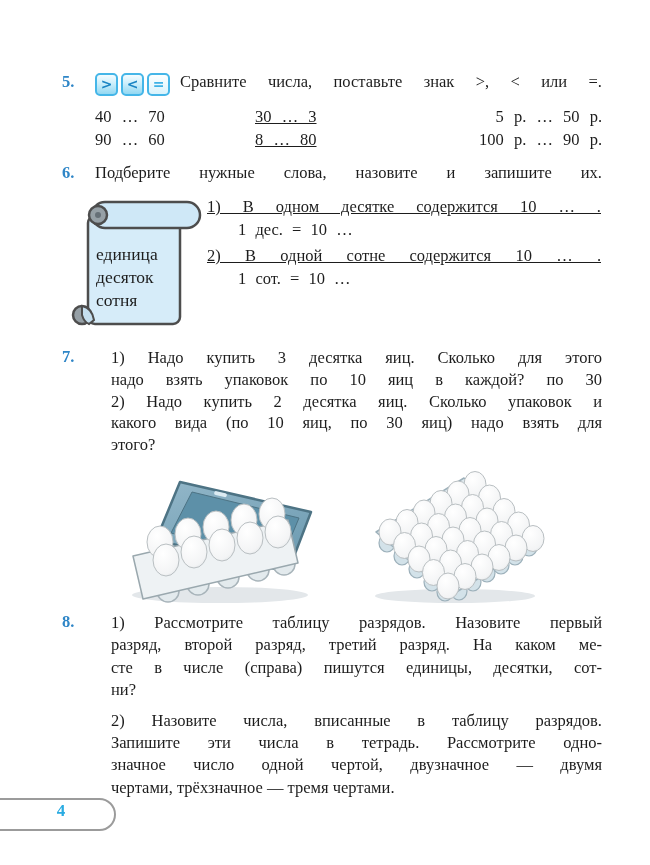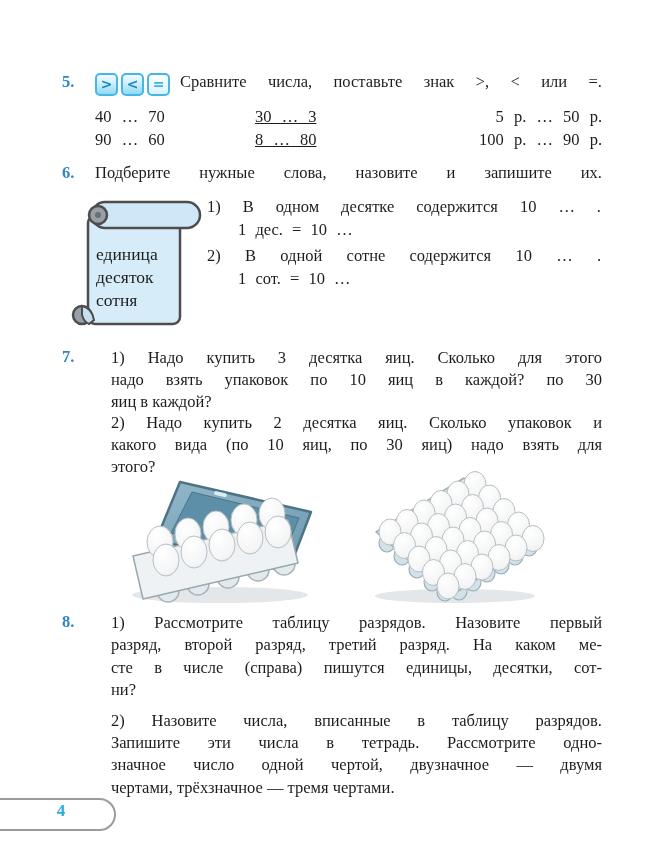--- a/index.html
+++ b/index.html
@@ -30,21 +30,21 @@
   .cmp-row { display:flex; line-height:23px; }
   .cmp-row .c1 { width:160px; word-spacing:6px; }
   .cmp-row .c2 { width:160px; word-spacing:6px;text-decoration:underline; }
   .cmp-row .c3 { flex:1; word-spacing:6px;text-align:right; }
 
   
   #ex6-header { top:163px; }
   #scroll-graphic { position:absolute; left:70px; top:194px; }
   #ex6-items { position:absolute; left:207px; top:195px; width:394px; }
   .six-item { margin-bottom:3px; }
-  .six-item .l1 { line-height:23px; }
+  .six-item .l1 { line-height:23px;text-decoration:underline; }
   .six-item .l2 { line-height:23px; padding-left:31px; word-spacing:5px; }
 
   
   #ex7 { top:347px; }
   .para { margin-left:33px; width:505px; }
   .para .pline { line-height:21.8px; }
 
   
   #egg-carton-10 { position:absolute; left:118px; top:472px; }
   #egg-tray-30 { position:absolute; left:360px; top:468px; }
@@ -126,21 +126,20 @@
       <div class="l2">1 сот. = 10 …</div>
     </div>
   </div>
 
   <section class="ex" id="ex7">
     <div class="ex-header">
       <span class="ex-num">7.</span>
       <div class="para" style="margin-left:16px;">
         <div class="pline jline">1) Надо купить 3 десятка яиц. Сколько для этого</div>
         <div class="pline jline">надо взять упаковок по 10 яиц в каждой? по 30</div>
-        <div class="pline lline">яиц в каждой?</div>
         <div class="pline jline">2) Надо купить 2 десятка яиц. Сколько упаковок и</div>
         <div class="pline jline">какого вида (по 10 яиц, по 30 яиц) надо взять для</div>
         <div class="pline lline">этого?</div>
       </div>
     </div>
   </section>
 
   <svg id="egg-carton-10" width="205" height="132" viewBox="0 0 205 132">
     <defs>
       <radialGradient id="eggGrad" cx="0.38" cy="0.3" r="0.85">

